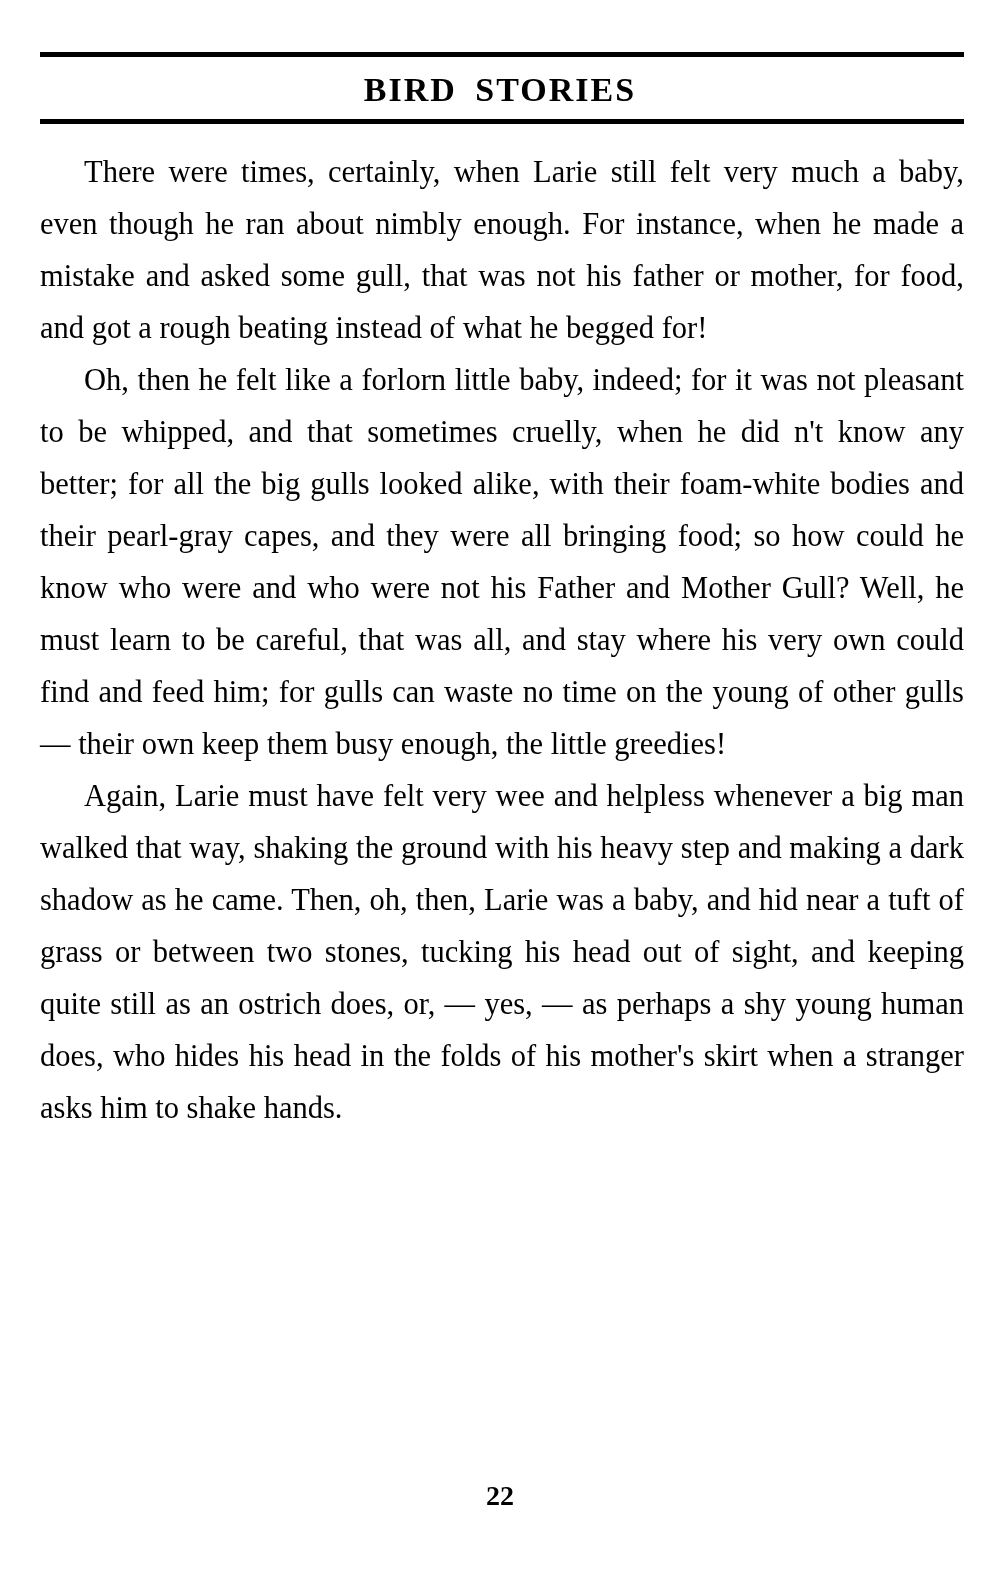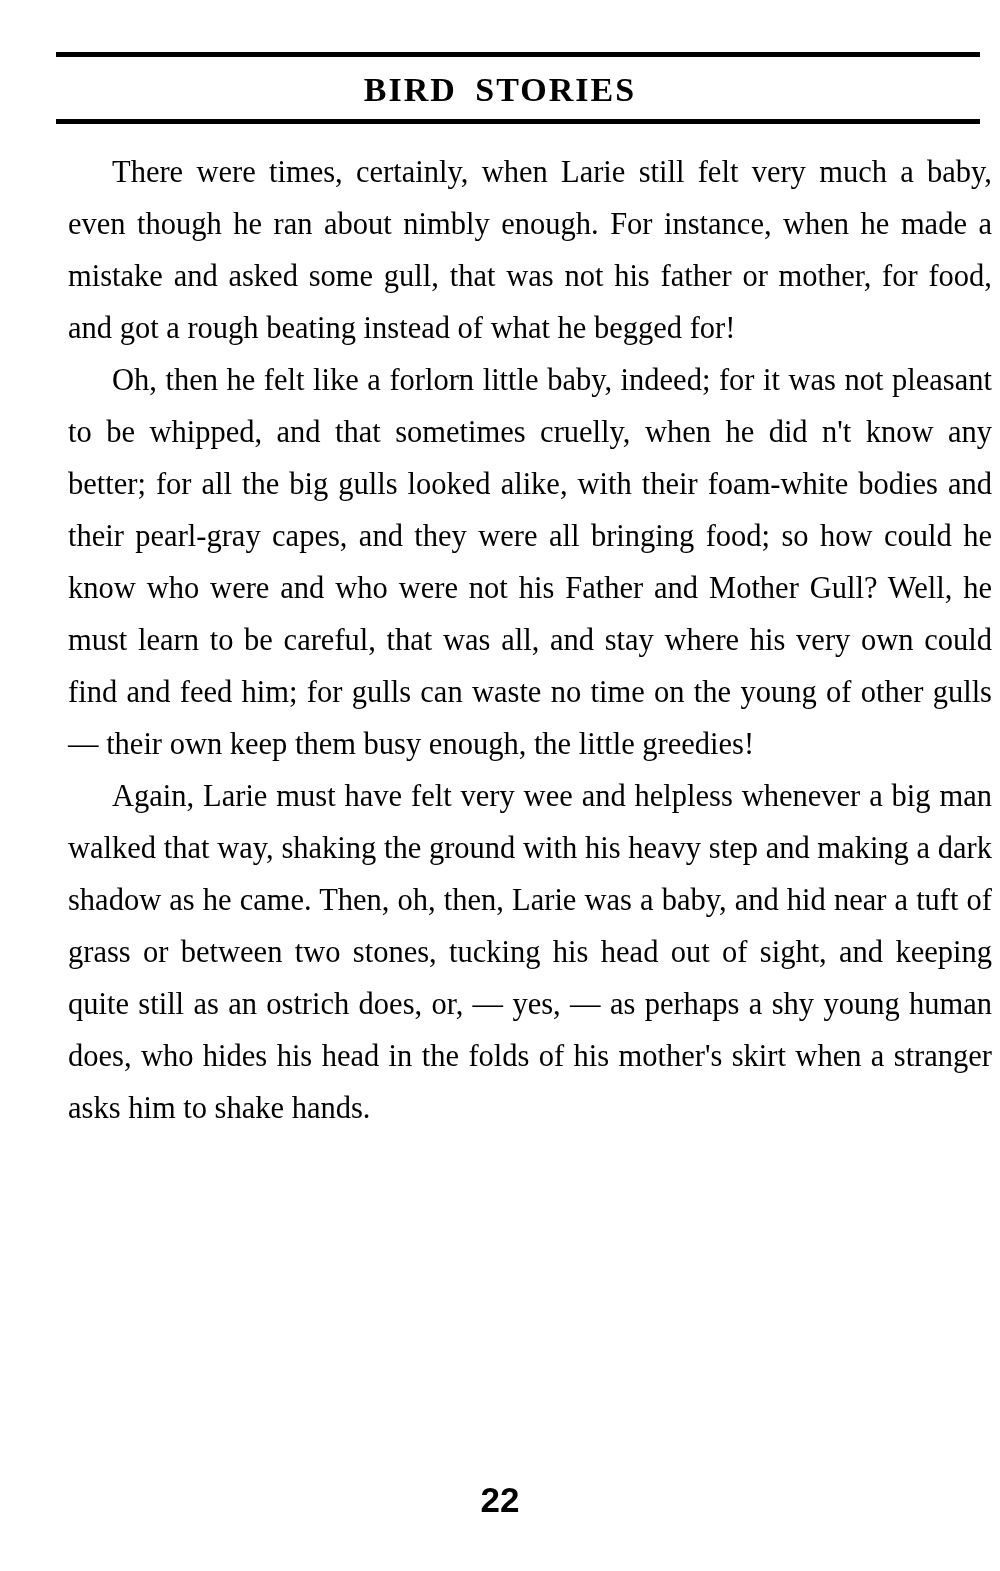--- a/index.html
+++ b/index.html
@@ -15,21 +15,21 @@
     position: relative;
     overflow: hidden;
   }
   .page {
     position: absolute;
     left: 0;
     top: 0;
     width: 1000px;
     height: 1571px;
     box-sizing: border-box;
-    padding: 0 54px;
+    padding: 0 38px;
   }
   .header-rule-top {
     margin-top: 52px;
     border-top: 5px solid #000;
     width: 924px;
     margin-left: 2px;
   }
   .running-head {
     text-align: center;
     font-weight: bold;
@@ -40,40 +40,40 @@
     font-family: "Liberation Serif", serif;
   }
   .header-rule-bottom {
     border-top: 5px solid #000;
     width: 924px;
     margin-left: 2px;
   }
   .body-text {
     margin-top: 22px;
     width: 924px;
-    margin-left: 14px;
+    margin-left: 2px;
     font-size: 30.5px;
     line-height: 52px;
     text-align: justify;
     text-justify: inter-word;
     font-family: "Liberation Serif", serif;
   }
   .body-text p {
     margin: 0;
     text-indent: 44px;
   }
   .page-number {
     position: absolute;
     left: 0;
     right: 0;
     top: 1480px;
     text-align: center;
-    font-size: 35px;
+    font-size: 28px;
     font-weight: bold;
-    font-family: Liberation Sans, sans-serif;
+    font-family: Liberation Serif, serif;
   }
 </style>
 </head>
 <body>
 
 <div class="page">
 
   <div class="header-rule-top"></div>
 
   <div class="running-head">BIRD STORIES</div>

